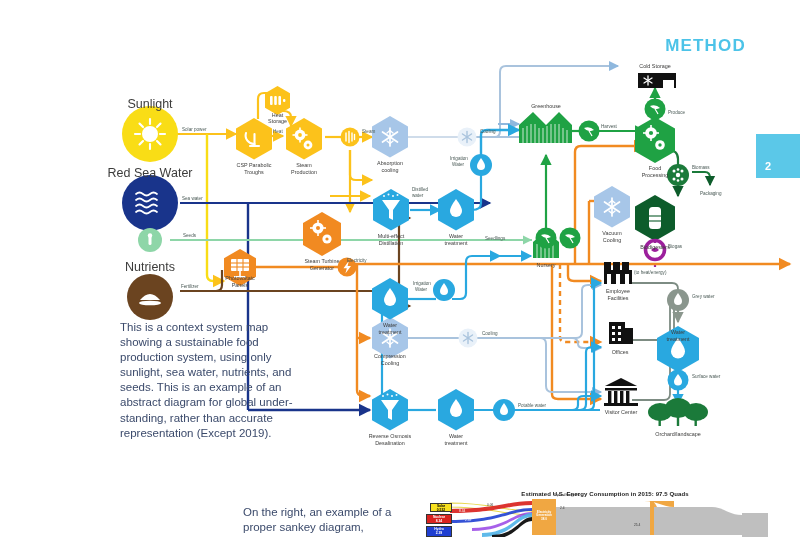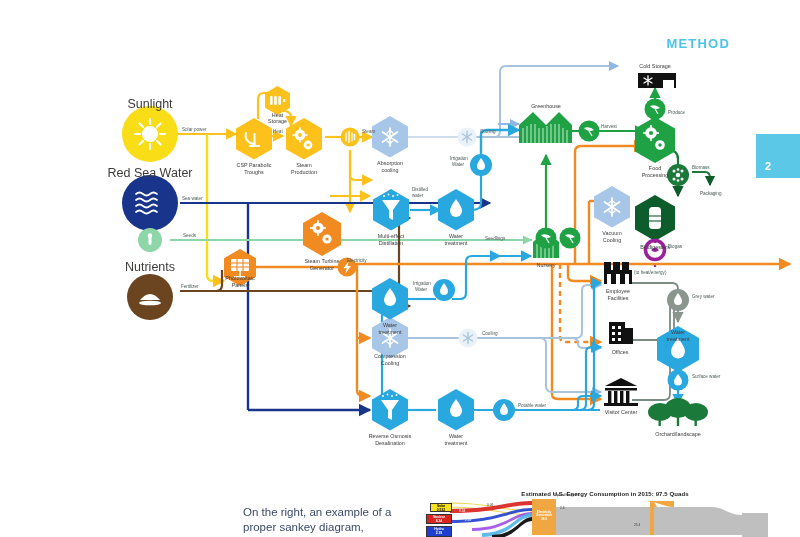--- a/index.html
+++ b/index.html
@@ -6,22 +6,22 @@
   body{
     width:800px;height:537px;position:relative;overflow:hidden;
     background:#ffffff;
     font-family:"Liberation Sans", sans-serif;
     color:#3c3c3b;
   }
   #stage{position:absolute;left:0;top:0;width:800px;height:537px;}
   svg#diagram{position:absolute;left:0;top:0;width:800px;height:537px;}
 
   .section-title{
-    position:absolute; right:70px; top:36px;
-    font-size:13px; font-weight:bold; letter-spacing:1.2px;
+    position:absolute; right:54px; top:36px;
+    font-size:17px; font-weight:bold; letter-spacing:1.2px;
     color:#4cc3e8;
     text-align:right;
   }
   .page-tab{
     position:absolute; left:756px; top:134px; width:44px; height:44px;
     background:#5bc8e8;
   }
   .page-tab span{
     position:absolute; left:9px; bottom:6px;
     font-size:11px; font-weight:bold; color:#ffffff;
@@ -720,20 +720,21 @@
     <text x="692" y="378">Surface water</text>
   </g>
 </svg>
 
 <div class="section-title">METHOD</div>
 
 <div class="page-tab">
   <span>2</span>
 </div>
 
+<div class="body-copy" id="copy-left">This is a context system map showing a sustainable food production system, using only sunlight, sea water, nutrients, and seeds. This is an example of an abstract diagram for global under-standing, rather than accurate representation (Except 2019).</div>
 <div class="body-copy" id="copy-bottom">On the right, an example of a proper sankey diagram, showing the estimated US</div>
 
 <div id="sankey">
   <div class="sk-title">Estimated U.S. Energy Consumption in 2015: 97.5 Quads</div>
   
 
   <svg viewBox="0 0 388 50" width="388" height="50">
 
     <path d="M38,16 C80,16 90,24 120,24 L120,28 C90,28 80,20 38,20 Z" fill="none" stroke="#e8d74a" stroke-width="1.1"></path>
     <path d="M38,26 C85,26 95,18 120,18 L120,14 C95,14 85,22 38,22 Z" fill="#d9231f" opacity=".92"></path>

